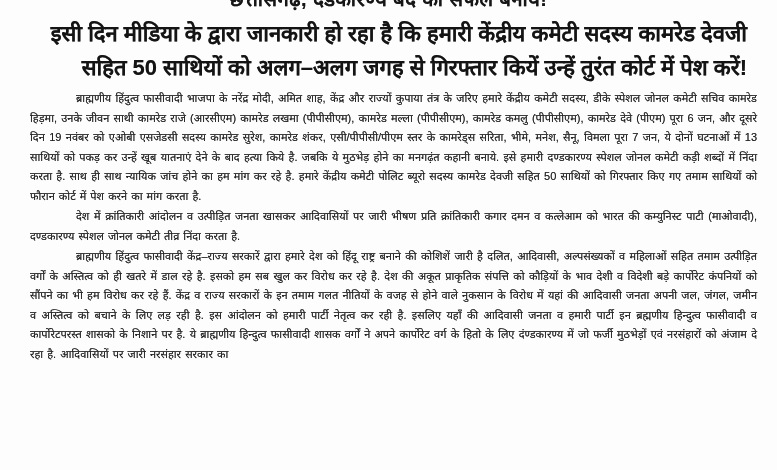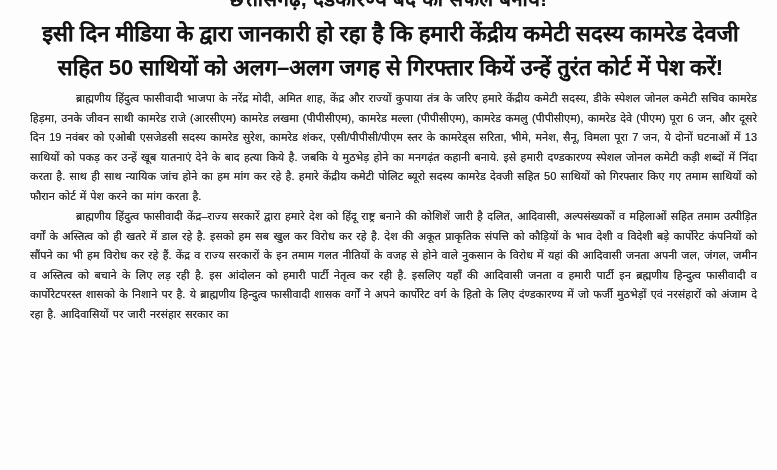--- a/index.html
+++ b/index.html
@@ -29,21 +29,21 @@
     font-weight: bold;
     font-size: 20px;
     line-height: 24px;
     letter-spacing: 0.5px;
     color: #161616;
     white-space: nowrap;
     overflow: hidden;
   }
   .headline {
     margin: 6px 30px 2px 34px;
-    text-align: center;
+    text-align: right;
     font-weight: bold;
     font-size: 22px;
     line-height: 34px;
     color: #141414;
   }
   .body-text {
     padding: 2px 20px 0 30px;
   }
   .body-text p {
     margin: 0 0 1px 0;
@@ -59,16 +59,17 @@
 <body>
 
 <div class="page">
 
   <div class="top-partial">छत्तीसगढ़, दंडकारण्य बंद को सफल बनाये!</div>
 
   <div class="headline">इसी दिन मीडिया के द्वारा जानकारी हो रहा है कि हमारी केंद्रीय कमेटी सदस्य कामरेड देवजी सहित 50 साथियों को अलग–अलग जगह से गिरफ्तार कियें उन्हें तुरंत कोर्ट में पेश करें!</div>
 
   <div class="body-text">
     <p>ब्राह्मणीय हिंदुत्व फासीवादी भाजपा के नरेंद्र मोदी, अमित शाह, केंद्र और राज्यों कुपाया तंत्र के जरिए हमारे केंद्रीय कमेटी सदस्य, डीके स्पेशल जोनल कमेटी सचिव कामरेड हिड़मा, उनके जीवन साथी कामरेड राजे (आरसीएम) कामरेड लखमा (पीपीसीएम), कामरेड मल्ला (पीपीसीएम), कामरेड कमलु (पीपीसीएम), कामरेड देवे (पीएम) पूरा 6 जन, और दूसरे दिन 19 नवंबर को एओबी एसजेडसी सदस्य कामरेड सुरेश, कामरेड शंकर, एसी/पीपीसी/पीएम स्तर के कामरेड्स सरिता, भीमे, मनेश, सैनू, विमला पूरा 7 जन, ये दोनों घटनाओं में 13 साथियों को पकड़ कर उन्हें खूब यातनाएं देने के बाद हत्या किये है. जबकि ये मुठभेड़ होने का मनगढ़ंत कहानी बनाये. इसे हमारी दण्डकारण्य स्पेशल जोनल कमेटी कड़ी शब्दों में निंदा करता है. साथ ही साथ न्यायिक जांच होने का हम मांग कर रहे है. हमारे केंद्रीय कमेटी पोलिट ब्यूरो सदस्य कामरेड देवजी सहित 50 साथियों को गिरफ्तार किए गए तमाम साथियों को फौरान कोर्ट में पेश करने का मांग करता है.</p>
+    <p>देश में क्रांतिकारी आंदोलन व उत्पीड़ित जनता खासकर आदिवासियों पर जारी भीषण प्रति क्रांतिकारी कगार दमन व कत्लेआम को भारत की कम्युनिस्ट पाटी (माओवादी), दण्डकारण्य स्पेशल जोनल कमेटी तीव्र निंदा करता है.</p>
     <p>ब्राह्मणीय हिंदुत्व फासीवादी केंद्र–राज्य सरकारें द्वारा हमारे देश को हिंदू राष्ट्र बनाने की कोशिशें जारी है दलित, आदिवासी, अल्पसंख्यकों व महिलाओं सहित तमाम उत्पीड़ित वर्गों के अस्तित्व को ही खतरे में डाल रहे है. इसको हम सब खुल कर विरोध कर रहे है. देश की अकूत प्राकृतिक संपत्ति को कौड़ियों के भाव देशी व विदेशी बड़े कार्पोरेट कंपनियों को सौंपने का भी हम विरोध कर रहे हैं. केंद्र व राज्य सरकारों के इन तमाम गलत नीतियों के वजह से होने वाले नुकसान के विरोध में यहां की आदिवासी जनता अपनी जल, जंगल, जमीन व अस्तित्व को बचाने के लिए लड़ रही है. इस आंदोलन को हमारी पार्टी नेतृत्व कर रही है. इसलिए यहाँ की आदिवासी जनता व हमारी पार्टी इन ब्रह्मणीय हिन्दुत्व फासीवादी व कार्पोरेटपरस्त शासको के निशाने पर है. ये ब्राह्मणीय हिन्दुत्व फासीवादी शासक वर्गों ने अपने कार्पोरेट वर्ग के हितो के लिए दंण्डकारण्य में जो फर्जी मुठभेड़ों एवं नरसंहारों को अंजाम दे रहा है. आदिवासियों पर जारी नरसंहार सरकार का</p>
   </div>
 
 </div>
 
 </body></html>

